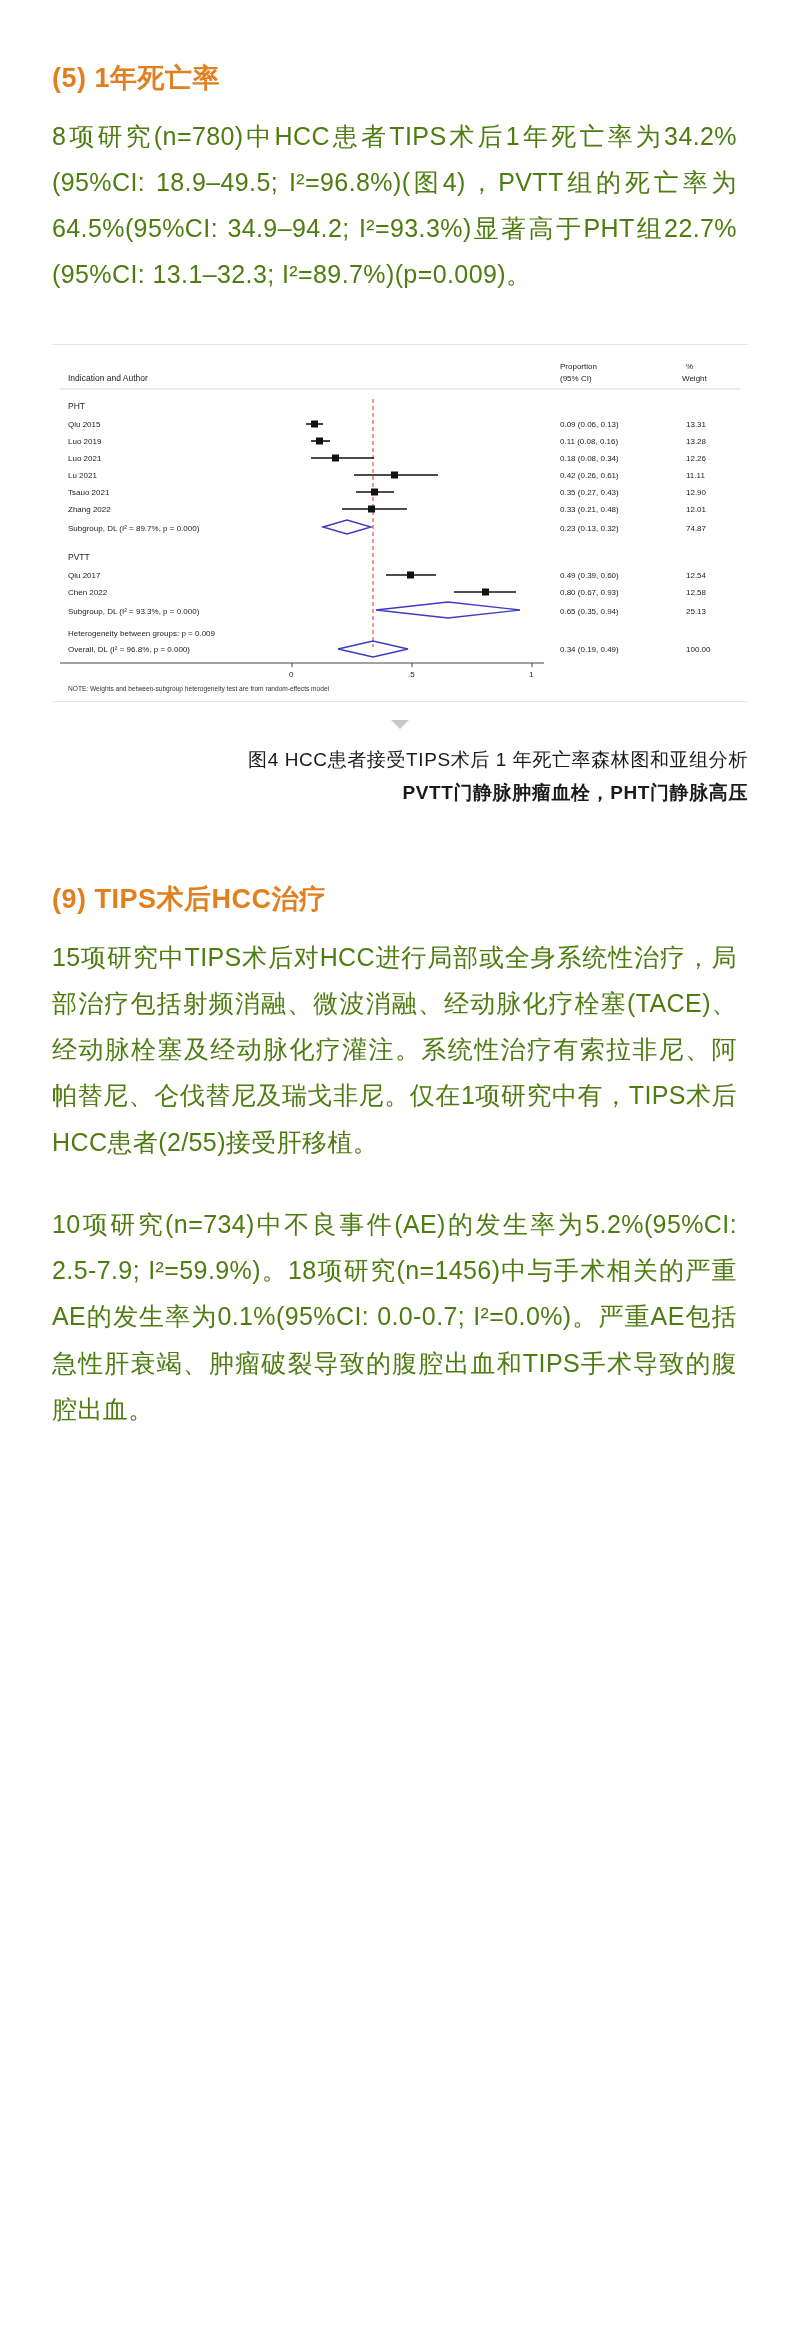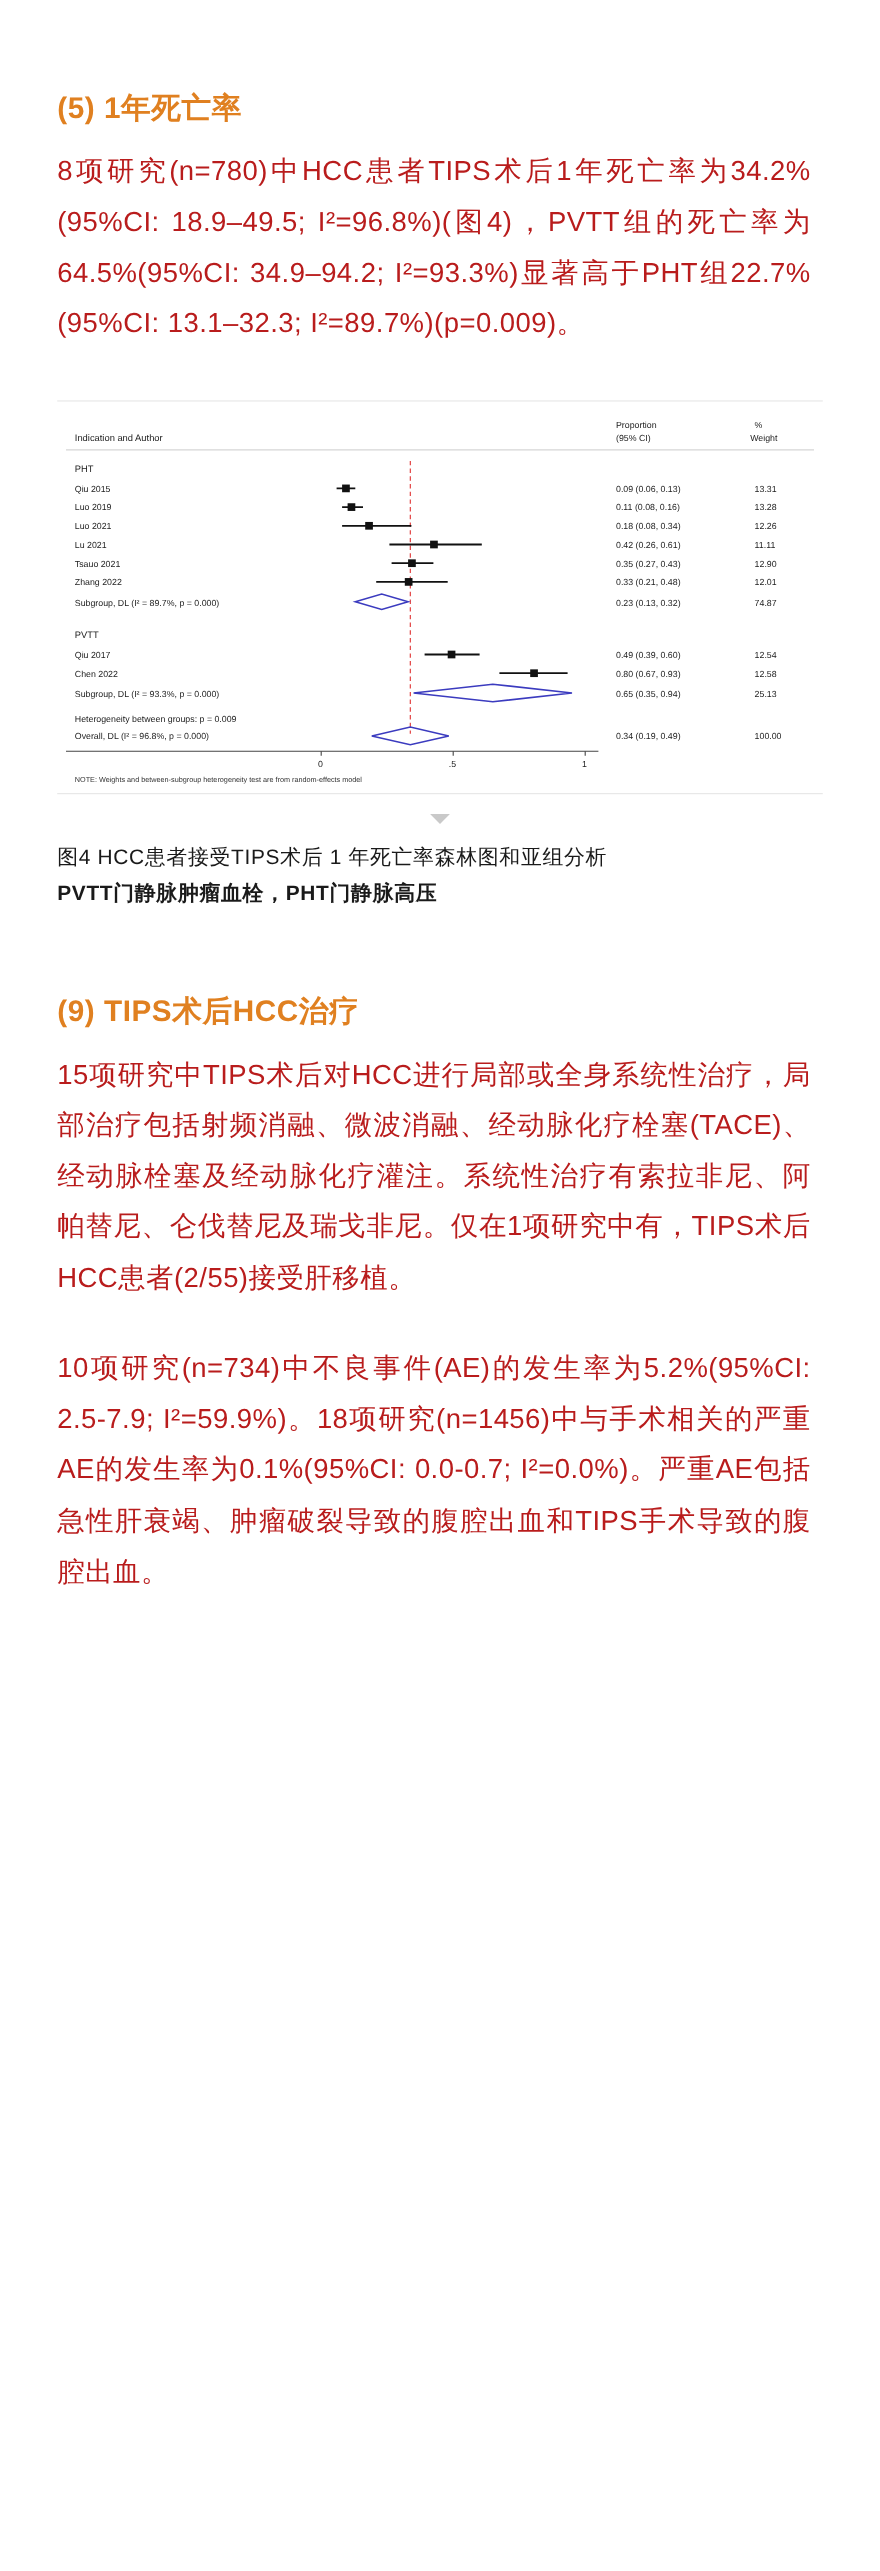--- a/index.html
+++ b/index.html
@@ -9,37 +9,37 @@
   }
   body {
     width: 800px;
     font-family: "Liberation Sans", sans-serif;
     color: #1a1a1a;
   }
   .page {
     width: 800px;
     min-height: 2337px;
     box-sizing: border-box;
-    padding: 60px 52px 60px 52px;
+    padding: 40px 52px 60px 52px;
     position: relative;
   }
   .section-heading {
     color: #e08020;
     font-size: 27px;
     font-weight: bold;
     letter-spacing: 0.5px;
     margin: 18px 0 14px 0;
     line-height: 1.5;
   }
   .body-text {
     font-size: 25px;
     line-height: 1.85;
     letter-spacing: 0.4px;
     text-align: justify;
-    color: #b91c1c;
+    color: #4d7c0f;
     margin: 0 11px 10px 0;
   }
   .figure-block {
     margin: 46px 0 10px 0;
   }
   .forest-wrap {
     width: 100%;
     background: #ffffff;
     border-top: 1px solid #e6e6e6;
     border-bottom: 1px solid #e6e6e6;
@@ -53,21 +53,21 @@
   }
   .triangle-marker {
     width: 0;
     height: 0;
     margin: 18px auto 14px auto;
     border-left: 9px solid transparent;
     border-right: 9px solid transparent;
     border-top: 9px solid #c9c9c9;
   }
   .fig-caption {
-    text-align: left;
+    text-align: right;
     font-size: 19px;
     line-height: 1.75;
     color: #1a1a1a;
     letter-spacing: 0.6px;
   }
   .fig-caption .line2 {
     display: block;
     font-weight: bold;
   }
   .spacer-lg { height: 42px; }

